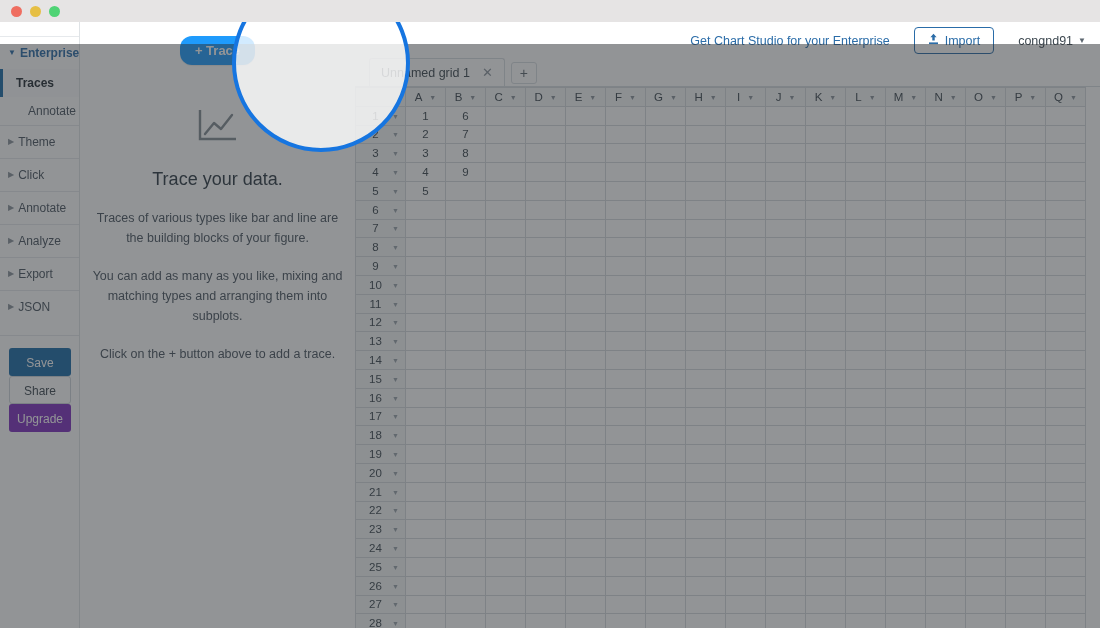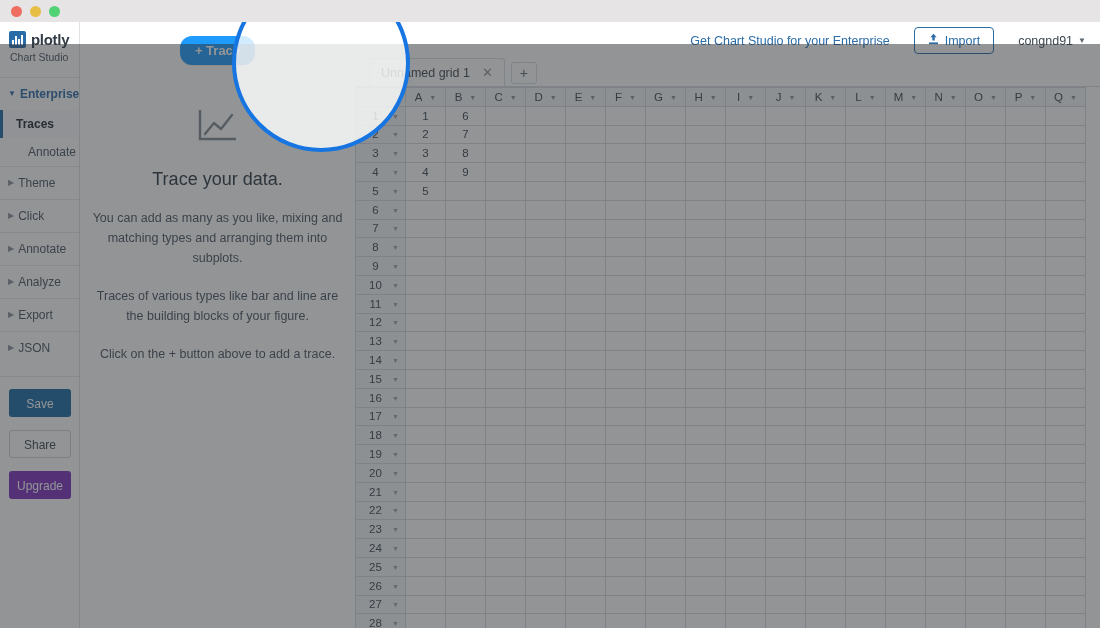--- a/index.html
+++ b/index.html
@@ -89,21 +89,21 @@
     border-left: 3px solid #1b6ba8;
     padding-left: 13px;
     background: #fbfbfc;
   }
 
   .side-actions { margin-top: 12px; border-top: 1px solid #e6e9ec; padding: 12px 9px 0 9px; }
   .btn {
     display: block; width: 62px; height: 28px;
     border-radius: 3px; font-size: 12px;
     line-height: 28px; text-align: center;
-    margin-bottom: 13px; cursor: pointer; border: 1px solid transparent;
+    cursor: pointer; border: 1px solid transparent;
   }
   .btn.save    { background: #1b6ba8; color: #fff; }
   .btn.share   { background: #fff; color: #3d4850; border: 1px solid #cfd6db; }
   .btn.upgrade { background: #7d2fbe; color: #fff; }
 
   
   .center {
     position: absolute; top: 0; left: 80px;
     width: 275px; height: 606px;
     background: #ffffff;
@@ -236,32 +236,20 @@
     <div class="dots">
       <span class="dot red"></span>
       <span class="dot yellow"></span>
       <span class="dot green"></span>
     </div>
   </div>
 
   <div class="appbody">
 
     <div class="sidebar">
-      <div class="brand">
-        <div class="brand-row">
-          <span class="logo-sq">
-            <i></i>
-              <i></i>
-              <i></i>
-              <i></i>
-          </span>
-          <span class="brand-name">plotly</span>
-        </div>
-        <div class="brand-sub">Chart Studio</div>
-      </div>
 
       <div class="nav">
 
         <div class="nav-group">
           <div class="nav-head open">
             <span class="caret">▼</span>
             <span>Enterprise</span>
           </div>
           <div class="nav-sub active">
             <span>Traces</span>
@@ -327,22 +315,22 @@
       </div>
 
       <div class="chart-icon">
         <svg width="42" height="36" viewBox="0 0 42 36">
           <path d="M3 2 L3 31 L39 31" fill="none" stroke="#7d868e" stroke-width="2.4"></path>
           <path d="M8 26 L17 15 L24 21 L35 7" fill="none" stroke="#7d868e" stroke-width="2.4" stroke-linejoin="round" stroke-linecap="round"></path>
         </svg>
       </div>
 
       <div class="empty-title">Trace your data.</div>
+      <div class="empty-p">Traces of various types like bar and line are the building blocks of your figure.</div>
       <div class="empty-p">You can add as many as you like, mixing and matching types and arranging them into subplots.</div>
-      <div class="empty-p">Traces of various types like bar and line are the building blocks of your figure.</div>
       <div class="empty-p">Click on the + button above to add a trace.</div>
     </div>
 
     <div class="grid-pane">
 
       <div class="grid-topbar">
         <span class="enterprise-link">Get Chart Studio for your Enterprise</span>
         <div class="import-btn">
           <span>
             <svg width="11" height="12" viewBox="0 0 11 12">

